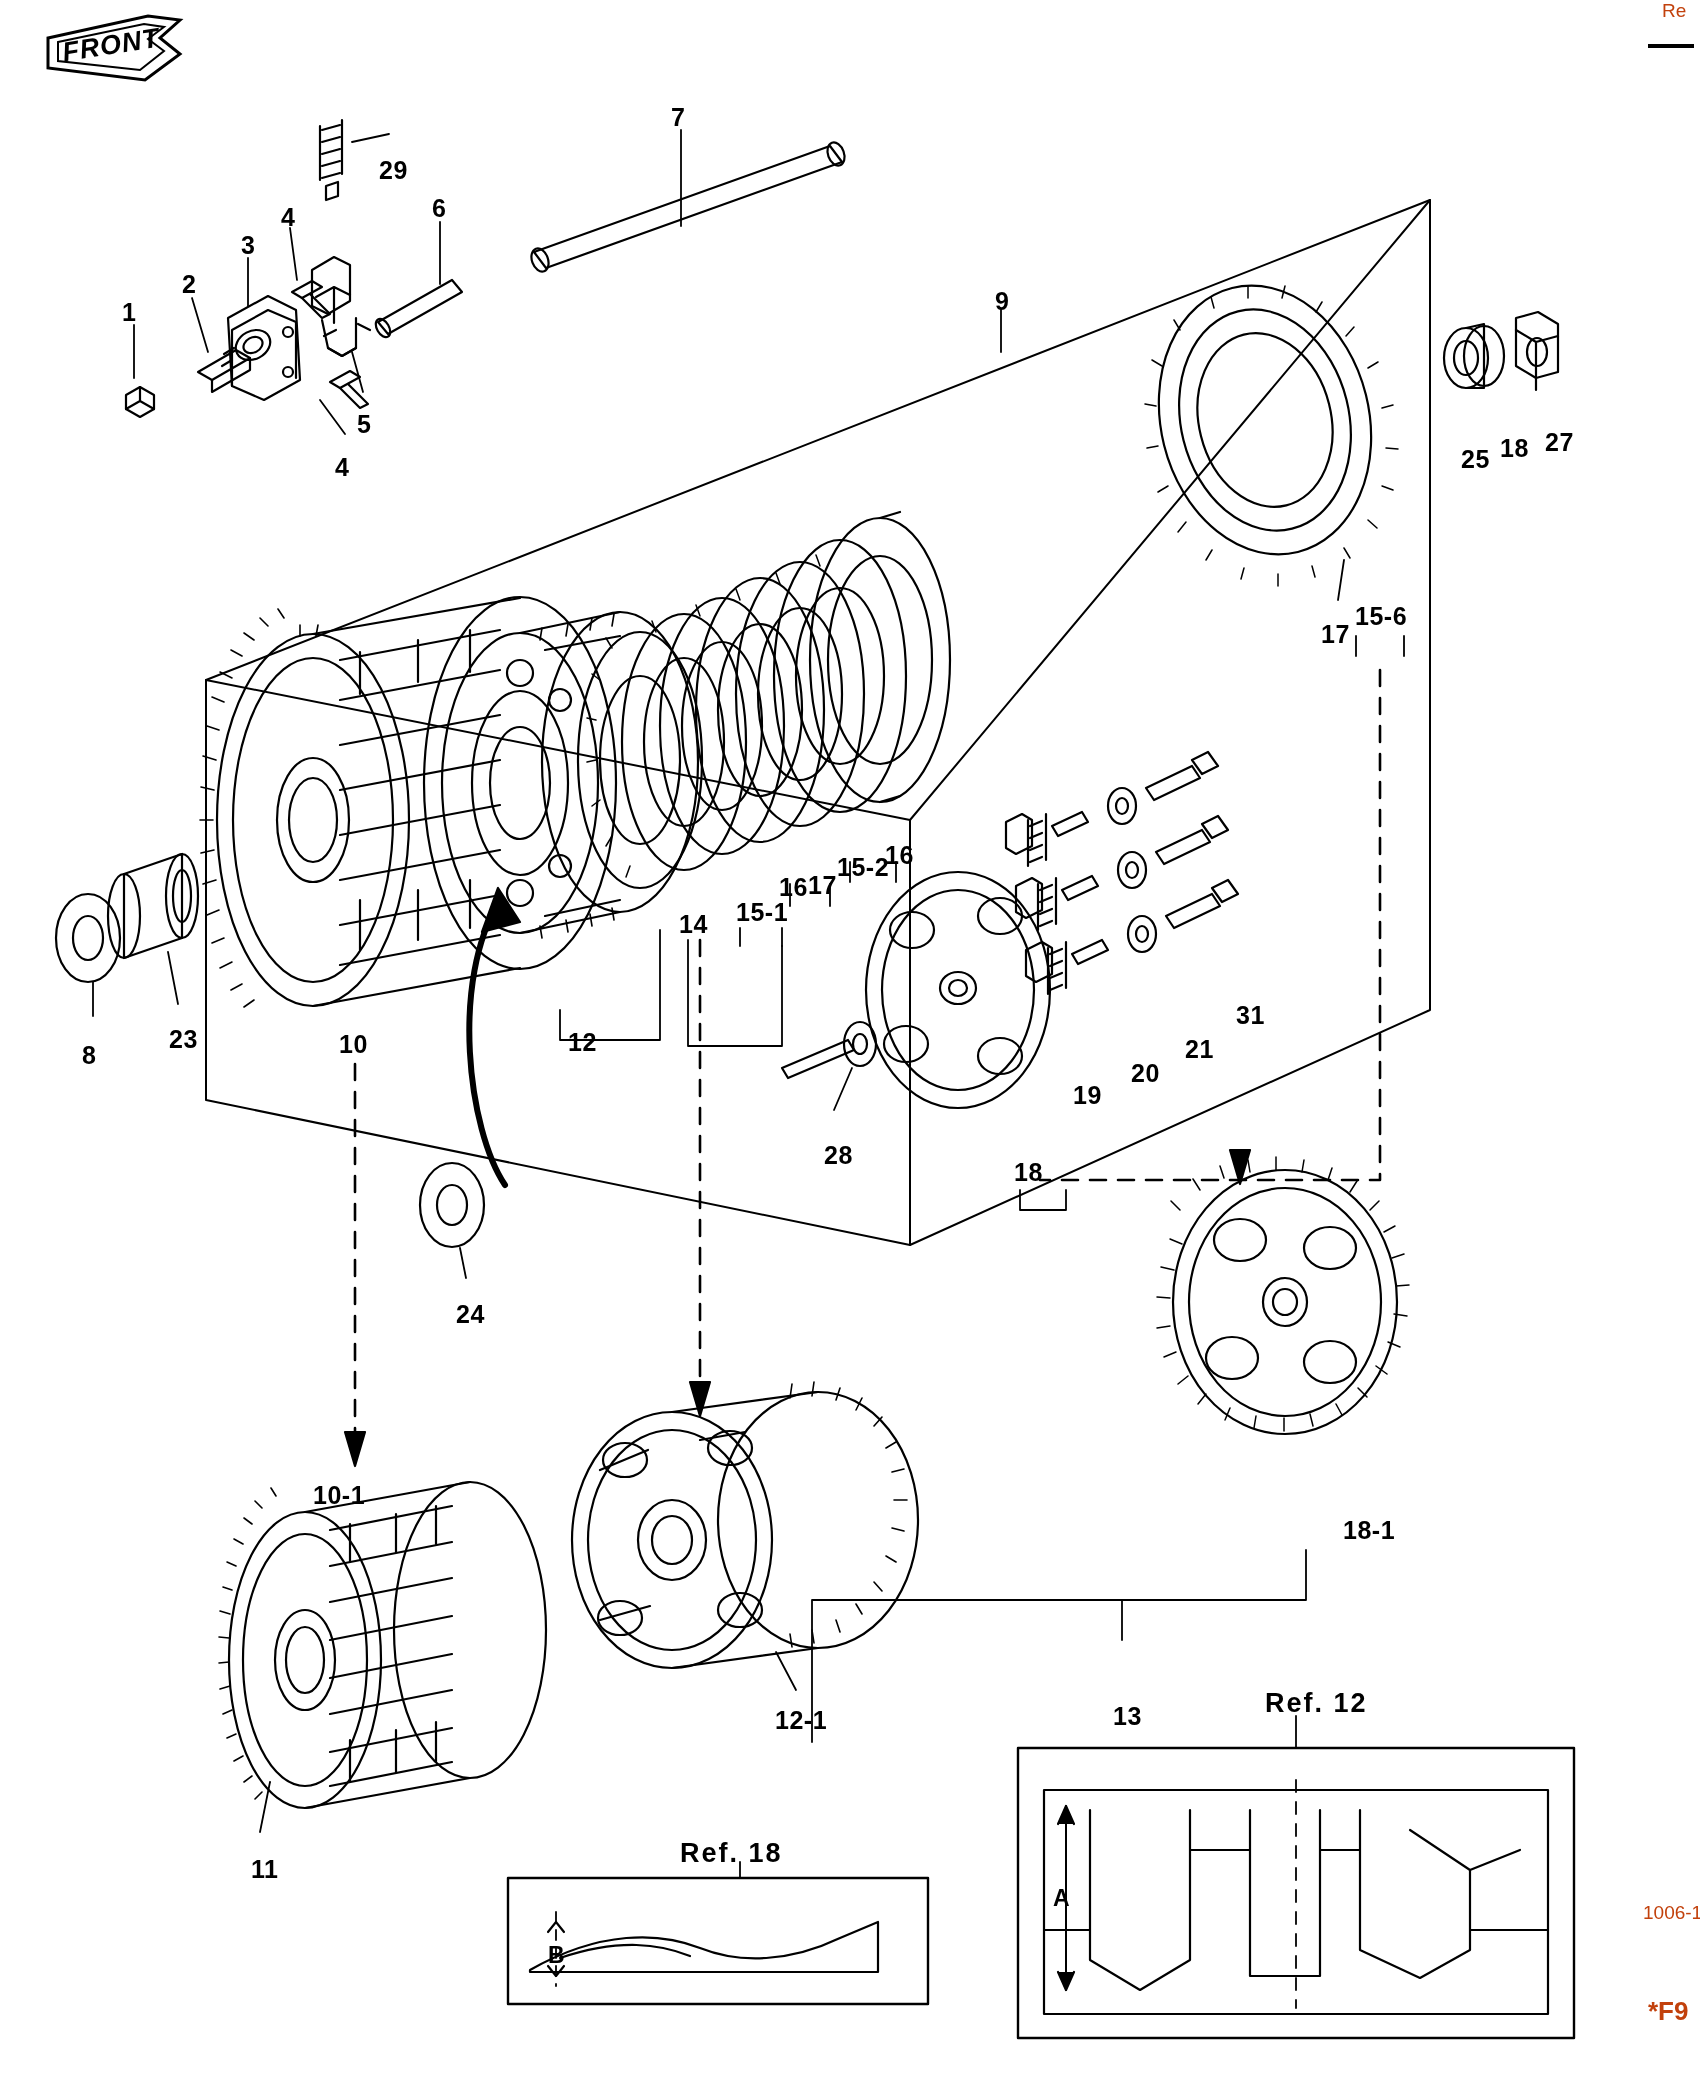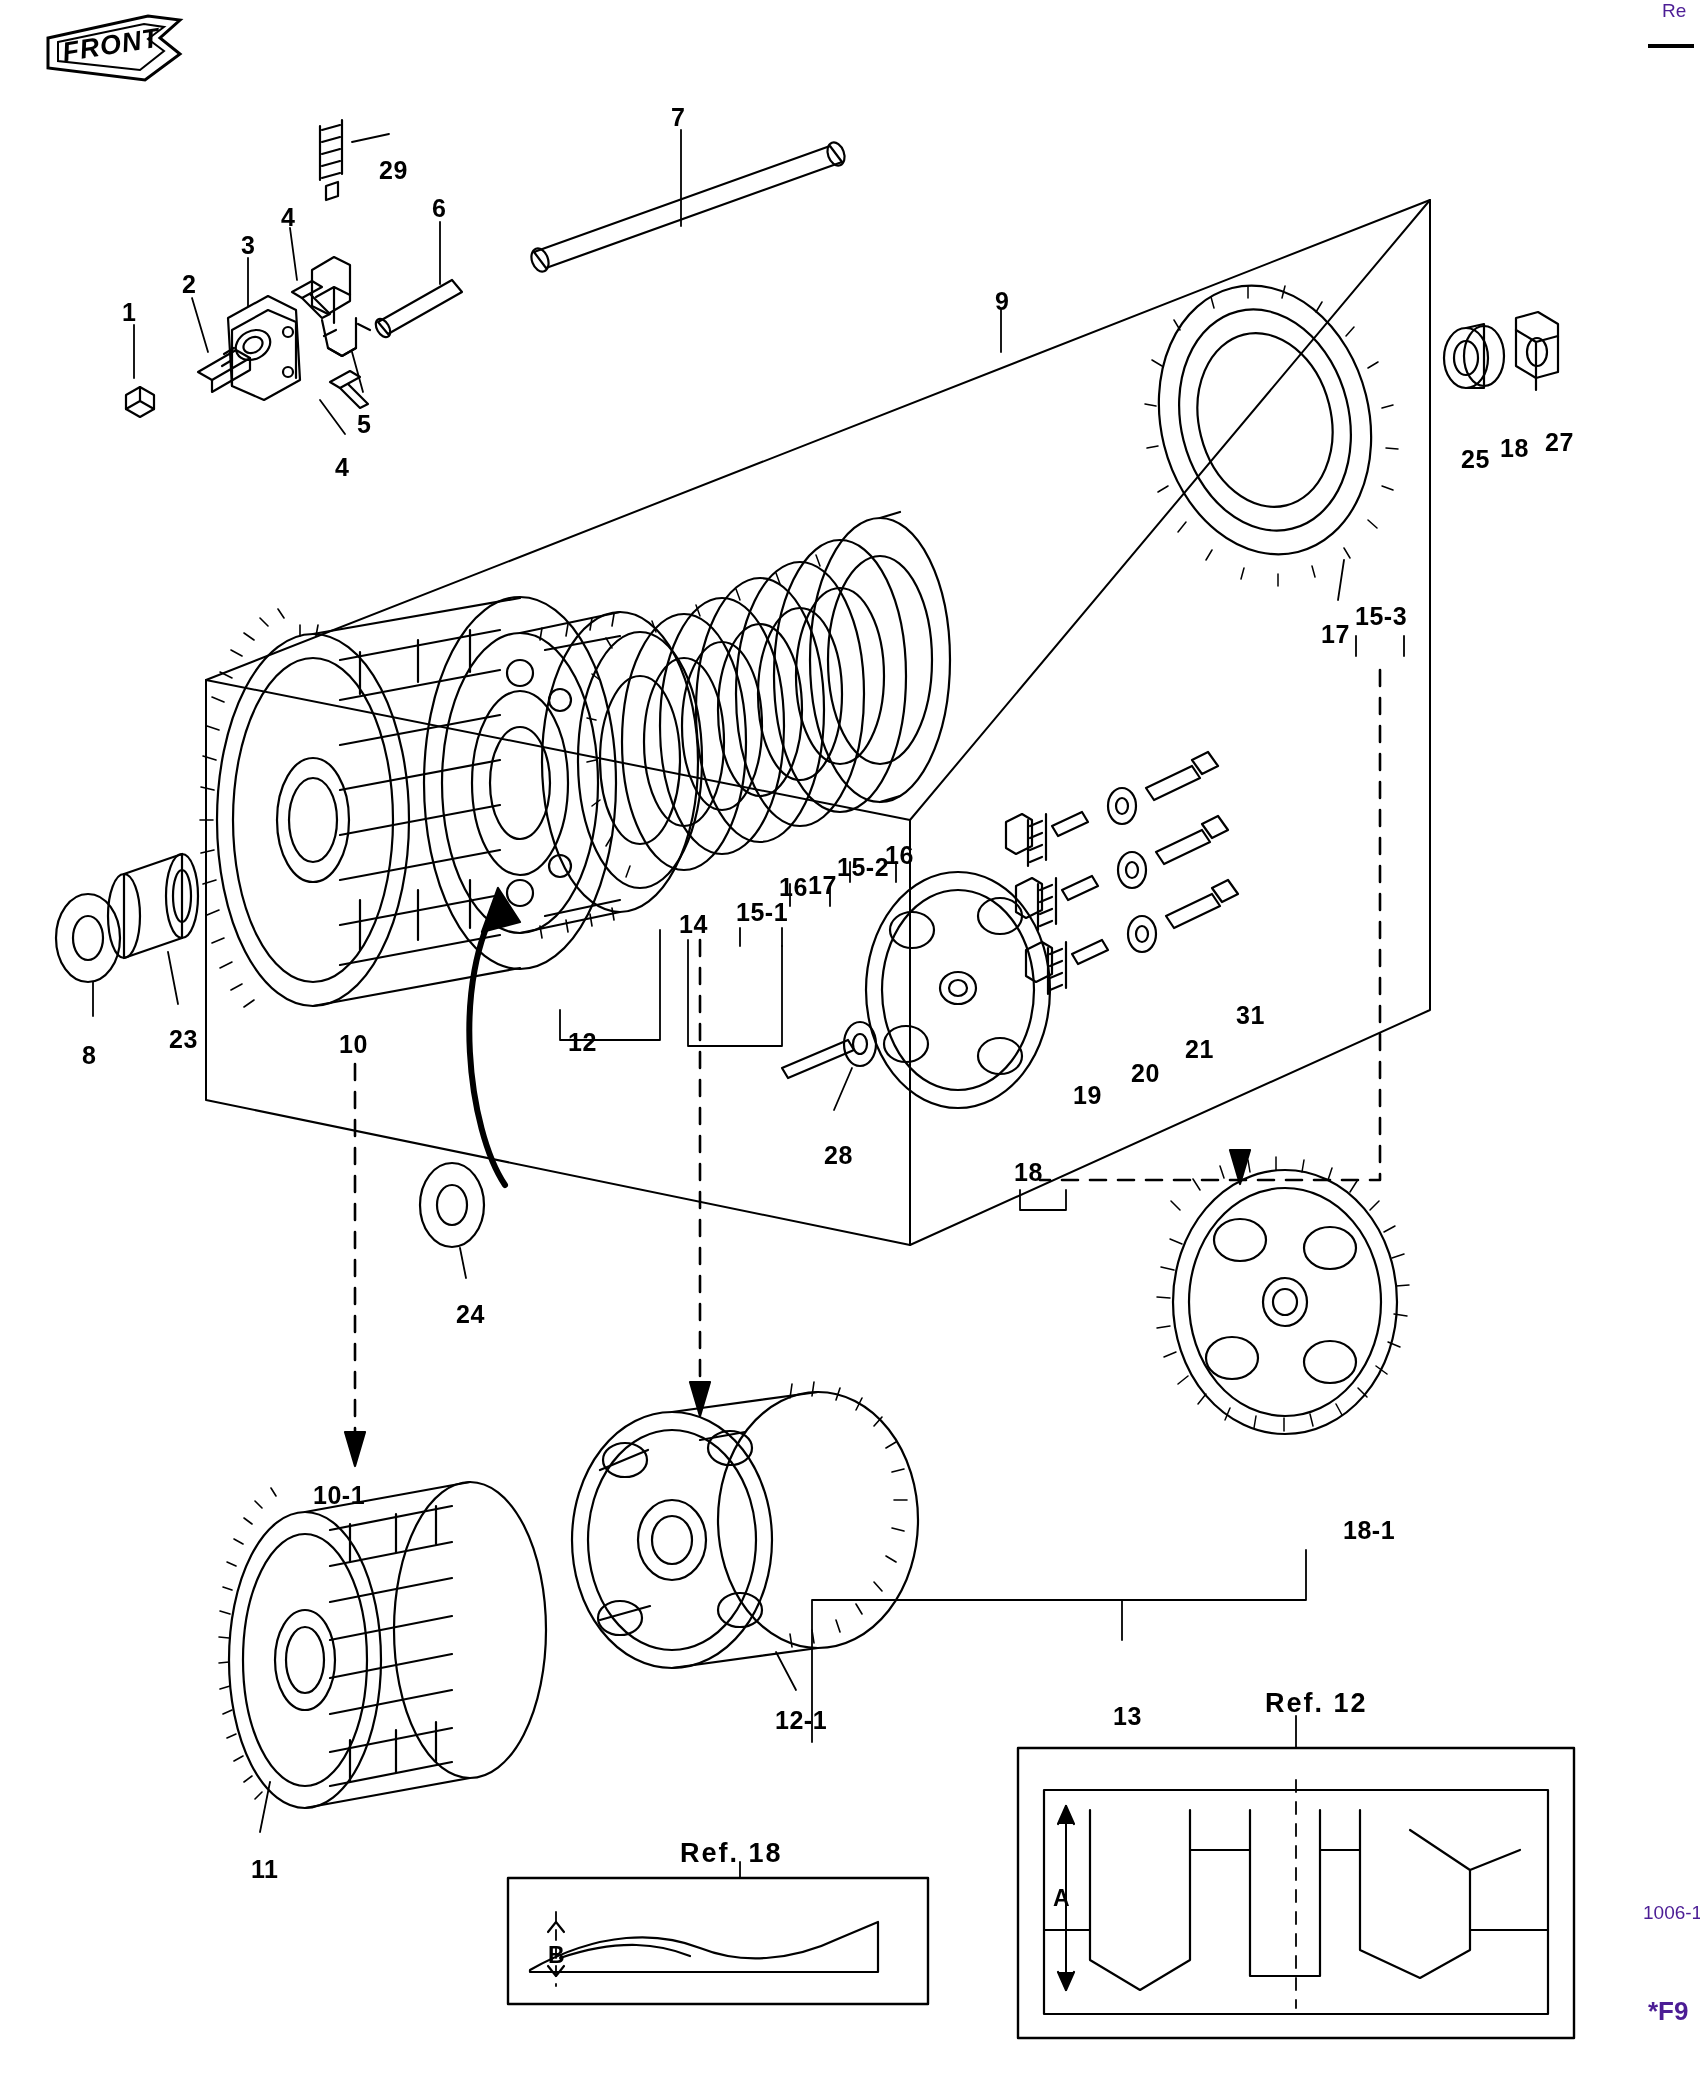--- a/index.html
+++ b/index.html
@@ -43,21 +43,21 @@
     font-weight: bold;
     font-size: 27px;
     letter-spacing: 2px;
     color: #000;
     white-space: nowrap;
   }
   .corner-note {
     position: absolute;
     font-family: "Liberation Sans", sans-serif;
     font-size: 19px;
-    color: #4c1d95;
+    color: #c2410c;
     white-space: nowrap;
   }
   .corner-note.bold {
     font-weight: bold;
     font-size: 26px;
   }
   .front-flag {
     position: absolute;
     left: 40px;
     top: 8px;
@@ -379,21 +379,21 @@
   <div class="callout" style="left:995px; top:289px;">9</div>
   <div class="callout" style="left:339px; top:1032px;">10</div>
   <div class="callout" style="left:313px; top:1483px;">10-1</div>
   <div class="callout" style="left:251px; top:1857px;">11</div>
   <div class="callout" style="left:568px; top:1030px;">12</div>
   <div class="callout" style="left:775px; top:1708px;">12-1</div>
   <div class="callout" style="left:1113px; top:1676px;margin-top:28px;">13</div>
   <div class="callout" style="left:679px; top:912px;">14</div>
   <div class="callout" style="left:736px; top:900px;">15-1</div>
   <div class="callout" style="left:837px; top:855px;">15-2</div>
-  <div class="callout" style="left:1355px; top:604px;">15-3</div>
+  <div class="callout" style="left:1355px; top:604px;">15-6</div>
   <div class="callout" style="left:779px; top:875px;">16</div>
   <div class="callout" style="left:885px; top:843px;">16</div>
   <div class="callout" style="left:808px; top:873px;">17</div>
   <div class="callout" style="left:1321px; top:622px;">17</div>
   <div class="callout" style="left:1014px; top:1160px;">18</div>
   <div class="callout" style="left:1297px; top:1518px;margin-left:46px;">18-1</div>
   <div class="callout" style="left:1073px; top:1083px;">19</div>
   <div class="callout" style="left:1131px; top:1061px;">20</div>
   <div class="callout" style="left:1185px; top:1037px;">21</div>
   <div class="callout" style="left:1236px; top:1003px;">31</div>

